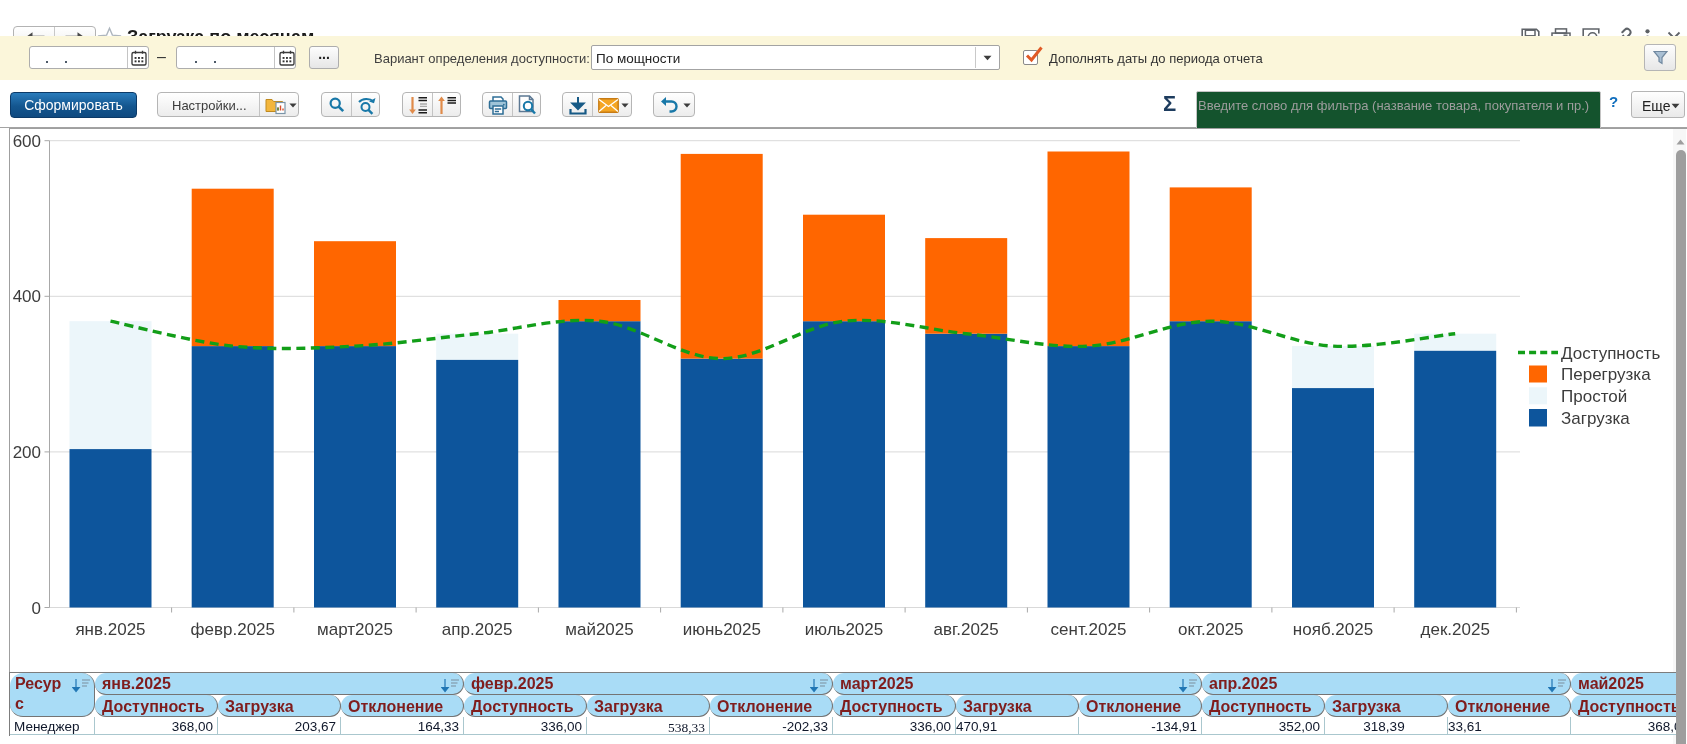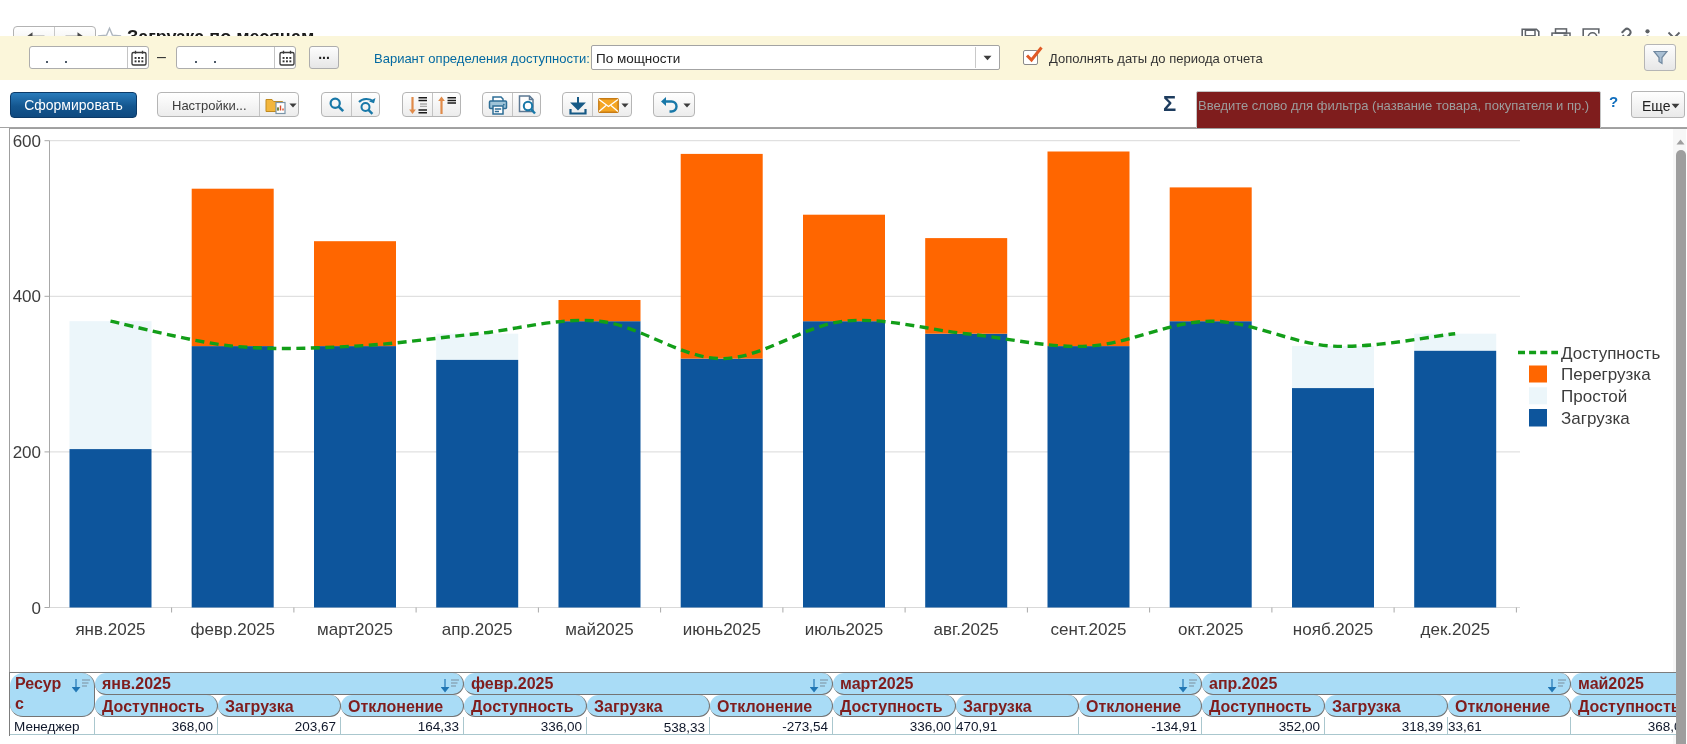--- a/index.html
+++ b/index.html
@@ -15,41 +15,41 @@
 #navdiv { left:54px; top:7px; width:1px; height:22px; background:#c8c8c8; }
 #title { left:127px; top:7px; font-size:18px; font-weight:bold; color:#1b1b1b; }
 
 
 #ybar { left:0; top:36px; width:1687px; height:44px; background:#fbf6da; }
 .dinput { top:10px; width:120px; height:23px; background:#fff; border:1px solid #adadad;
   border-radius:3px; }
 .dinput .cdiv { position:absolute; right:20px; top:0; width:1px; height:21px; background:#c4c4c4; }
 #btndots { left:309px; top:10px; width:30px; height:23px; border:1px solid #adadad; border-radius:3px;
   background:linear-gradient(#fdfdfd,#e6e6e6); text-align:center; font-size:14px; font-weight:bold; color:#222; line-height:14px; }
-#ylbl { left:374px; top:15px; font-size:13px; color:#0369a1; }
+#ylbl { left:374px; top:15px; font-size:13px; color:#404040; }
 #ysel { left:591px; top:9px; width:409px; height:25px; background:#fff; border:1px solid #a3a3a3; border-radius:2px; }
 #ysel .txt { position:absolute; left:4px; top:5px; font-size:13.5px; color:#222; }
 #ysel .adiv { position:absolute; right:23px; top:1px; width:1px; height:21px; background:#c9c9c9; }
 #chk { left:1023px; top:14px; width:15px; height:15px; background:#fff; border:1px solid #8a8a8a; border-radius:2px; }
 #chklbl { left:1049px; top:14.5px; font-size:13px; color:#333; }
 #fbtn { left:1644px; top:8px; width:32px; height:27px; border:1px solid #b5b5b5; border-radius:3px;
   background:linear-gradient(#fdfdfd,#e7e7e7); }
 
 
 #tbar { left:0; top:80px; width:1687px; height:48px; background:#fff; border-bottom:1px solid #a3a3a3; }
 #genbtn { left:10px; top:12px; width:127px; height:26px; border:1px solid #0c3a68; border-radius:4px;
   background:linear-gradient(#2a7cbc 0%, #14568f 55%, #0f4a80 100%);
   color:#fff; font-size:14px; text-align:center; line-height:24px; }
 .tgrp { top:12px; height:25px; border:1px solid #b5b5b5; border-radius:4px;
   background:linear-gradient(#ffffff,#ececec); }
 .tdiv { position:absolute; top:0px; width:1px; height:23px; background:#c3c3c3; }
 #setgrp { left:157px; width:142px; }
 #settxt { position:absolute; left:14px; top:5px; font-size:13px; color:#3c3c3c; }
 #sumsign { left:1163px; top:11px; font-size:22px; font-weight:bold; color:#1d3c5e; }
-#finput { left:1196px; top:11px; width:405px; height:43px; border:1px solid #c4c4c4; border-radius:2px; background:#7f1d1d; }
+#finput { left:1196px; top:11px; width:405px; height:43px; border:1px solid #c4c4c4; border-radius:2px; background:#14532d; }
 #finput span { position:absolute; left:1px; top:6px; font-size:13px; color:#9d9d9d; white-space:nowrap; }
 #qmark { left:1609px; top:13px; font-size:15px; font-weight:bold; color:#0e6dbd; }
 #morebtn { left:1631px; top:11px; width:54px; height:27px; border:1px solid #b5b5b5; border-radius:3px;
   background:linear-gradient(#fefefe,#e9e9e9); }
 #morebtn span { position:absolute; left:10px; top:6px; font-size:14px; color:#222; }
 
 
 #chart { left:0; top:128px; width:1687px; height:544px; background:#fff; }
 #chartbrd { left:9px; top:0px; width:1678px; height:544px; border-left:1px solid #9f9f9f; border-top:1px solid #9f9f9f; }
 
@@ -417,24 +417,24 @@
   <div class="hcell" style="left:1192px;top:22px;width:123px;height:22px;padding:2px 0 0 7px;">Доступность</div>
   <div class="hcell" style="left:1315px;top:22px;width:123px;height:22px;padding:2px 0 0 7px;">Загрузка</div>
   <div class="hcell" style="left:1438px;top:22px;width:123px;height:22px;padding:2px 0 0 7px;">Отклонение</div>
   <div class="hcell" style="left:1561px;top:22px;width:123px;height:22px;padding:2px 0 0 7px;">Доступность</div>
 
   <div class="dcell" style="left:0;top:44px;width:85px;height:18px;padding:2px 0 0 4px;">Менеджер</div>
   <div class="dcell" style="left:85px;top:44px;width:123px;height:18px;padding:2px 4px 0 0;text-align:right;">368,00</div>
   <div class="dcell" style="left:208px;top:44px;width:123px;height:18px;padding:2px 4px 0 0;text-align:right;">203,67</div>
   <div class="dcell" style="left:331px;top:44px;width:123px;height:18px;padding:2px 4px 0 0;text-align:right;">164,33</div>
   <div class="dcell" style="left:454px;top:44px;width:123px;height:18px;padding:2px 4px 0 0;text-align:right;">336,00</div>
-  <div class="dcell" style="left:577px;top:44px;width:123px;height:18px;padding:3px 4px 0 0;text-align:right;">538,33</div>
-  <div class="dcell" style="left:700px;top:44px;width:123px;height:18px;padding:2px 4px 0 0;text-align:right;">-273,54</div>
+  <div class="dcell" style="left:577px;top:44px;width:123px;height:18px;padding:3px 4px 0 0;text-align:right;font-family:Liberation Serif, serif;">538,33</div>
+  <div class="dcell" style="left:700px;top:44px;width:123px;height:18px;padding:2px 4px 0 0;text-align:right;">-202,33</div>
   <div class="dcell" style="left:823px;top:44px;width:123px;height:18px;padding:2px 4px 0 0;text-align:right;">336,00</div>
   <div class="dcell" style="left:946px;top:44px;width:123px;height:18px;padding:2px 4px 0 0;text-align:left;">470,91</div>
   <div class="dcell" style="left:1069px;top:44px;width:123px;height:18px;padding:2px 4px 0 0;text-align:right;">-134,91</div>
   <div class="dcell" style="left:1192px;top:44px;width:123px;height:18px;padding:2px 4px 0 0;text-align:right;">352,00</div>
-  <div class="dcell" style="left:1315px;top:44px;width:123px;height:18px;padding:2px 4px 0 0;text-align:right;">318,39</div>
+  <div class="dcell" style="left:1315px;top:44px;width:123px;height:18px;padding:2px 4px 0 0;text-align:center;">318,39</div>
   <div class="dcell" style="left:1438px;top:44px;width:123px;height:18px;padding:2px 4px 0 0;text-align:left;">33,61</div>
   <div class="dcell" style="left:1561px;top:44px;width:123px;height:18px;padding:2px 4px 0 0;text-align:right;">368,00</div>
 </div>
 
 </div>
 
 </body></html>

